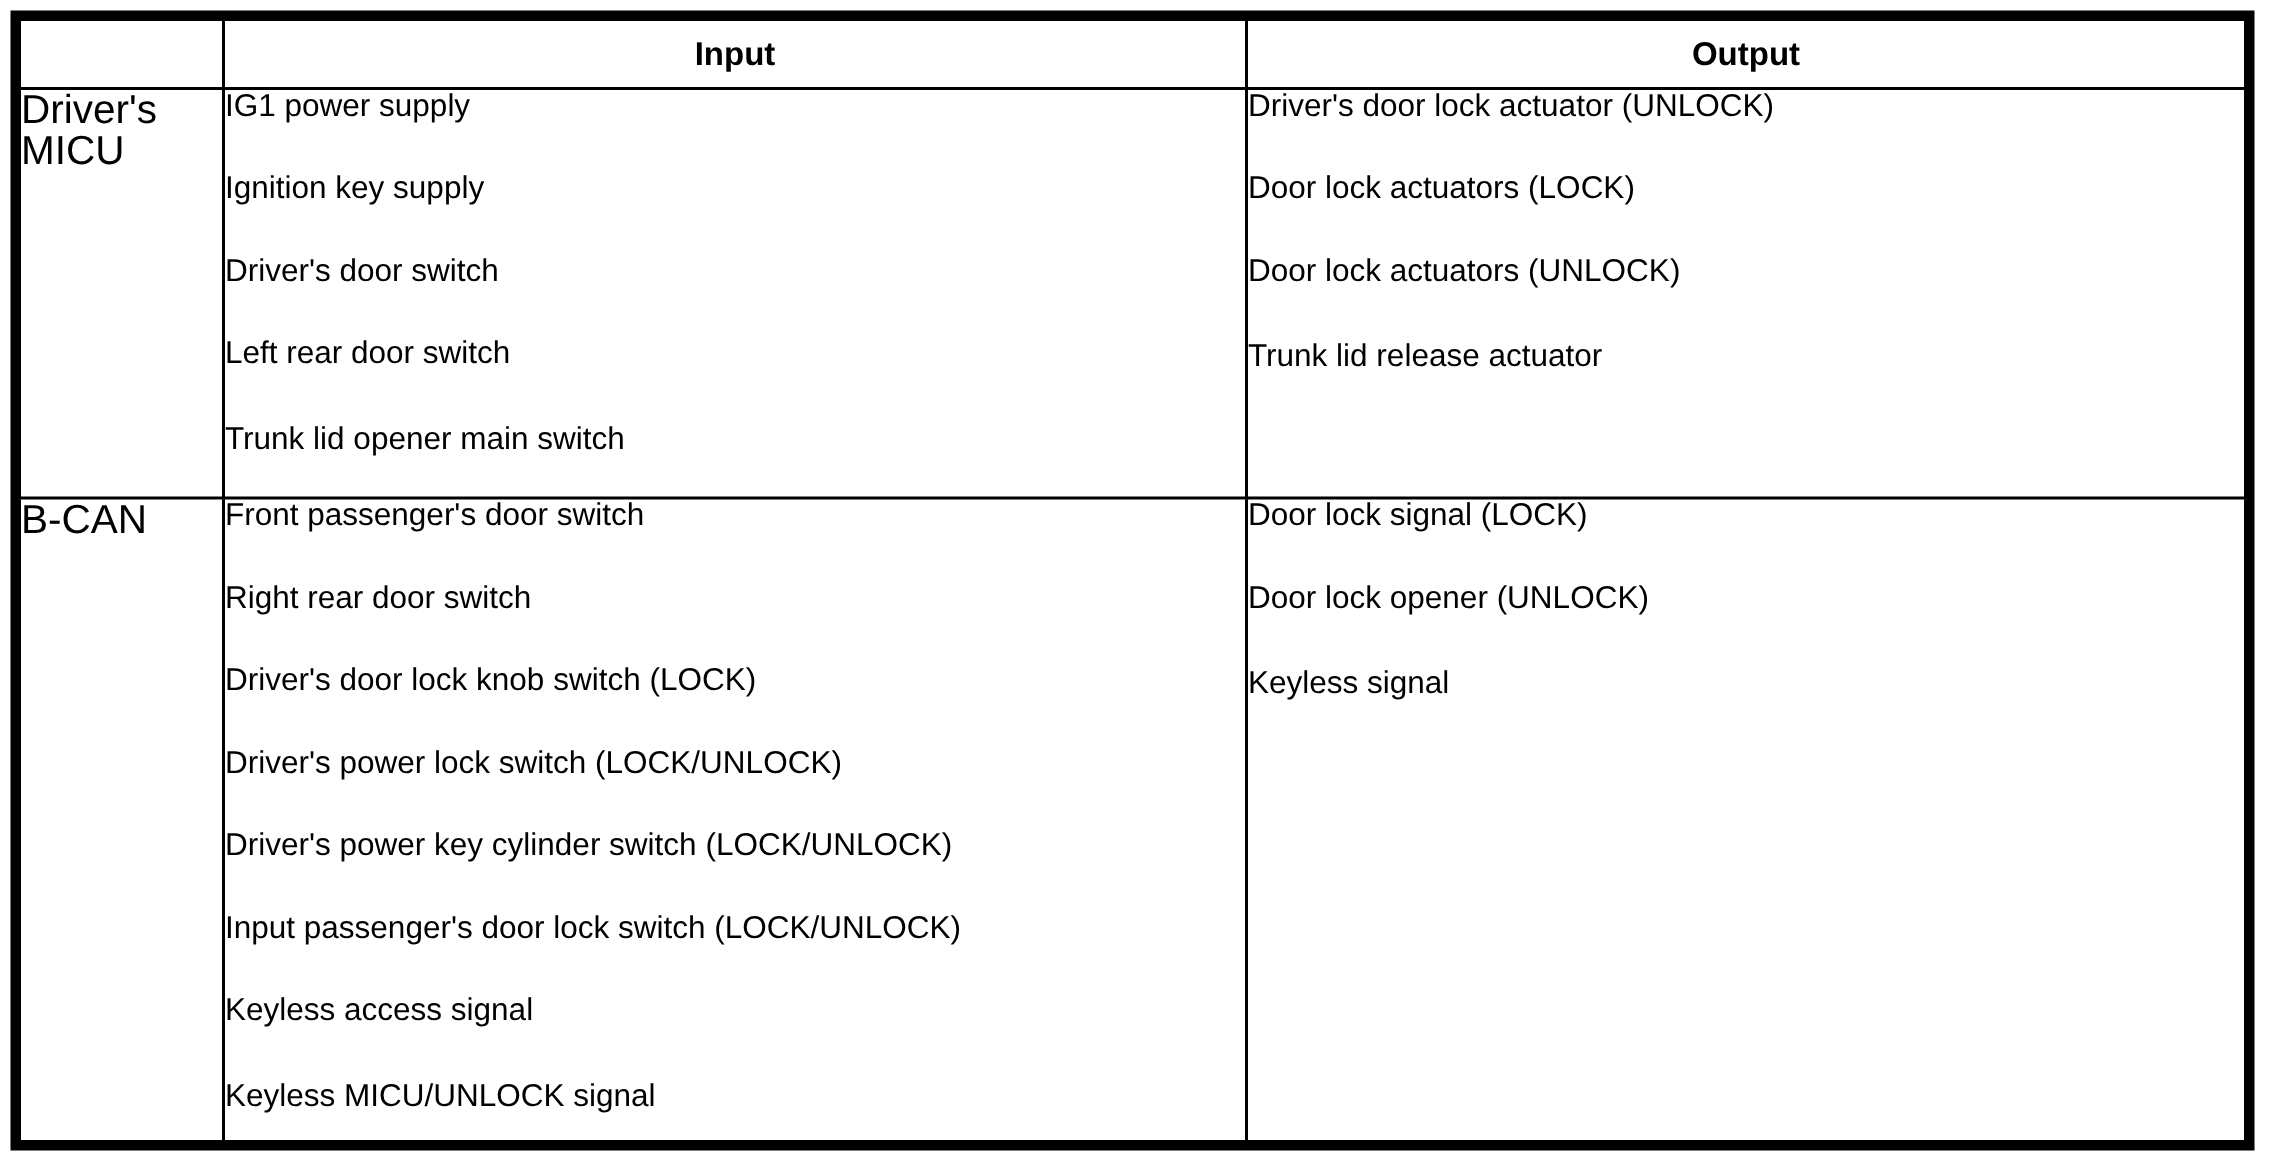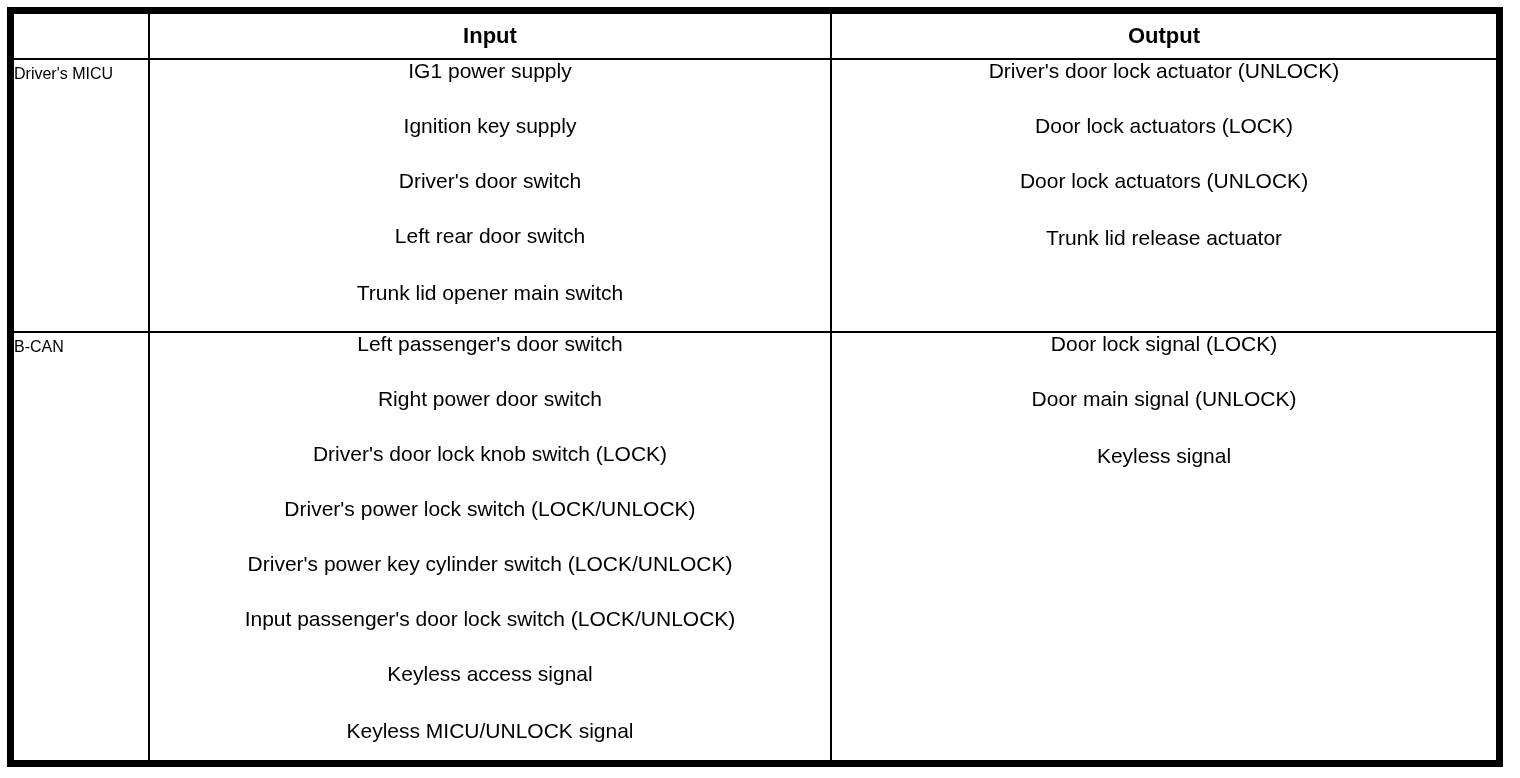--- a/index.html
+++ b/index.html
@@ -44,35 +44,34 @@
     vertical-align: middle;
     text-align: center;
     font-size: 22px;
     font-weight: bold;
     line-height: 22px;
   }
   tr.body-row-1 { height: 273px; }
   tr.body-row-2 { height: auto; }
   .rowhead {
     padding: 12px 6px 0 9px;
-    font-size: 16px;
+    font-size: 27px;
     line-height: 27px;
     font-weight: normal;
     text-align: left;
     vertical-align: top;
   }
   .cell {
     padding: 12px 10px 0 12px;
   }
   .item {
     font-size: 21px;
     line-height: 22px;
     margin: 0 0 33px 0;
     white-space: nowrap;
-    text-align: center;
   }
   .item:last-child { margin-bottom: 0; margin-top: 35px; }
 </style>
 </head>
 <body>
 
 <div class="page">
   <div class="frame">
     <table class="io-table">
       <colgroup>
@@ -100,31 +99,31 @@
           <td class="cell">
             <div class="item">Driver's door lock actuator (UNLOCK)</div>
             <div class="item">Door lock actuators (LOCK)</div>
             <div class="item">Door lock actuators (UNLOCK)</div>
             <div class="item">Trunk lid release actuator</div>
           </td>
         </tr>
         <tr class="body-row-2">
           <td class="rowhead">B-CAN</td>
           <td class="cell">
-            <div class="item">Left passenger's door switch</div>
-            <div class="item">Right power door switch</div>
+            <div class="item">Front passenger's door switch</div>
+            <div class="item">Right rear door switch</div>
             <div class="item">Driver's door lock knob switch (LOCK)</div>
             <div class="item">Driver's power lock switch (LOCK/UNLOCK)</div>
             <div class="item">Driver's power key cylinder switch (LOCK/UNLOCK)</div>
             <div class="item">Input passenger's door lock switch (LOCK/UNLOCK)</div>
             <div class="item">Keyless access signal</div>
             <div class="item">Keyless MICU/UNLOCK signal</div>
           </td>
           <td class="cell">
             <div class="item">Door lock signal (LOCK)</div>
-            <div class="item">Door main signal (UNLOCK)</div>
+            <div class="item">Door lock opener (UNLOCK)</div>
             <div class="item">Keyless signal</div>
           </td>
         </tr>
       </tbody>
     </table>
   </div>
 </div>
 
 </body></html>

